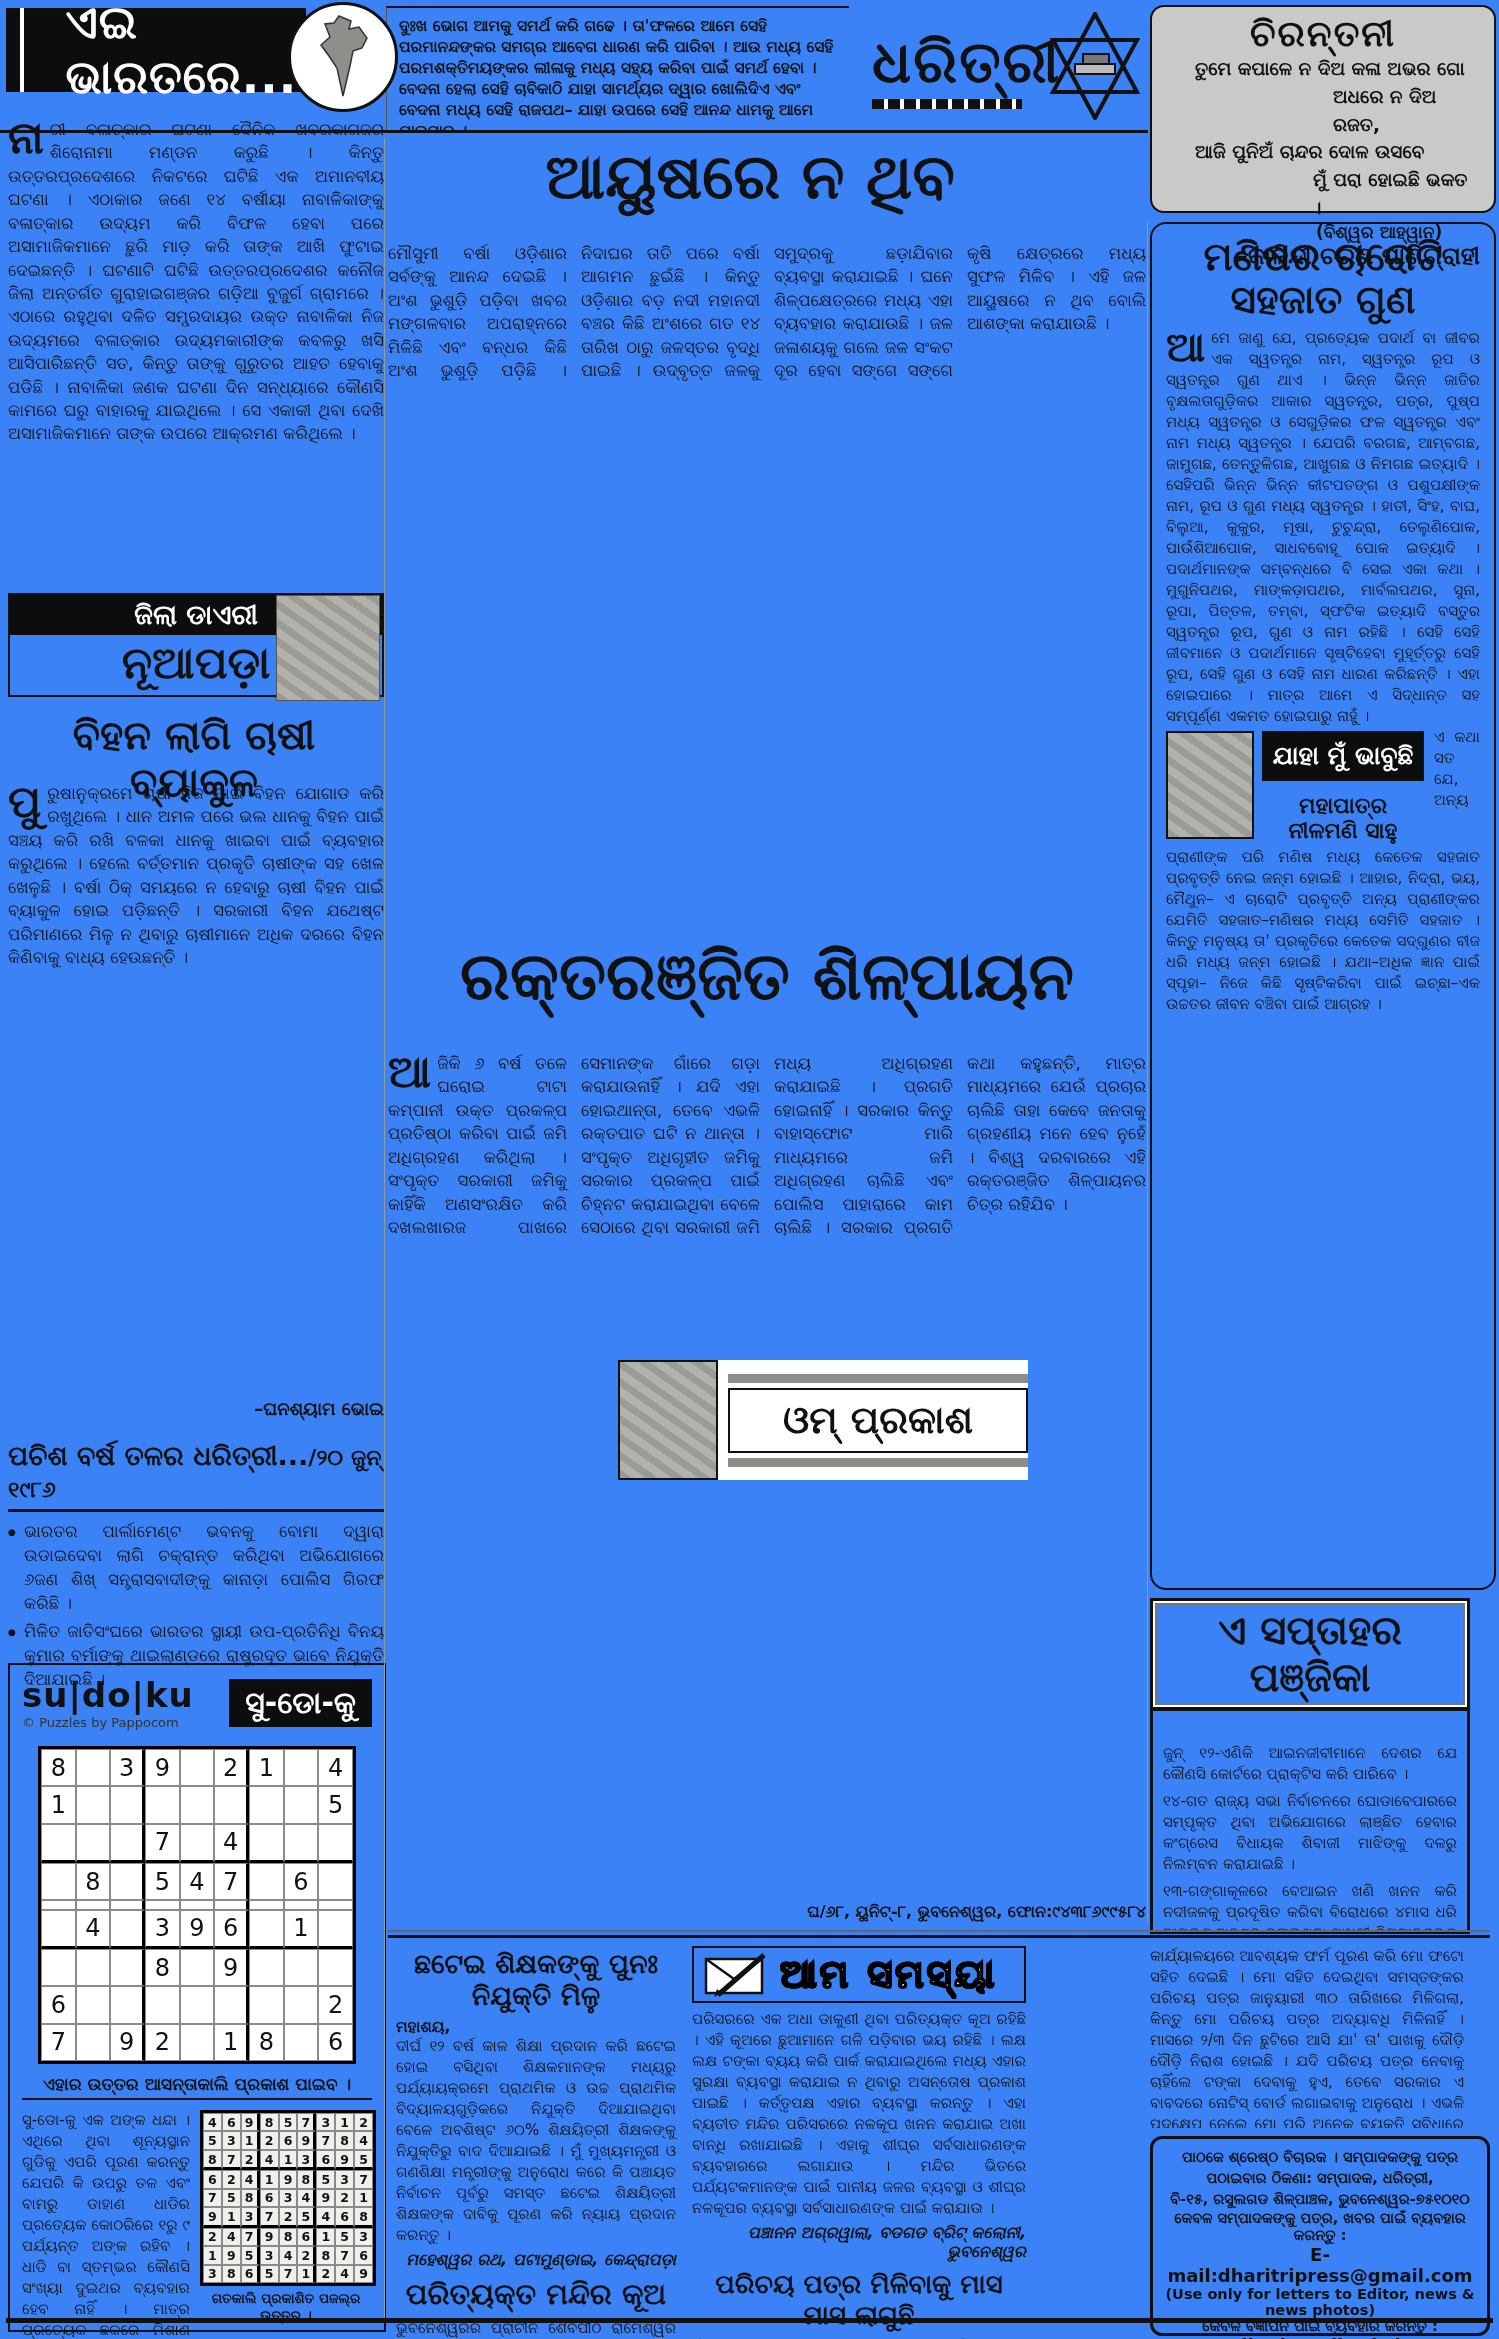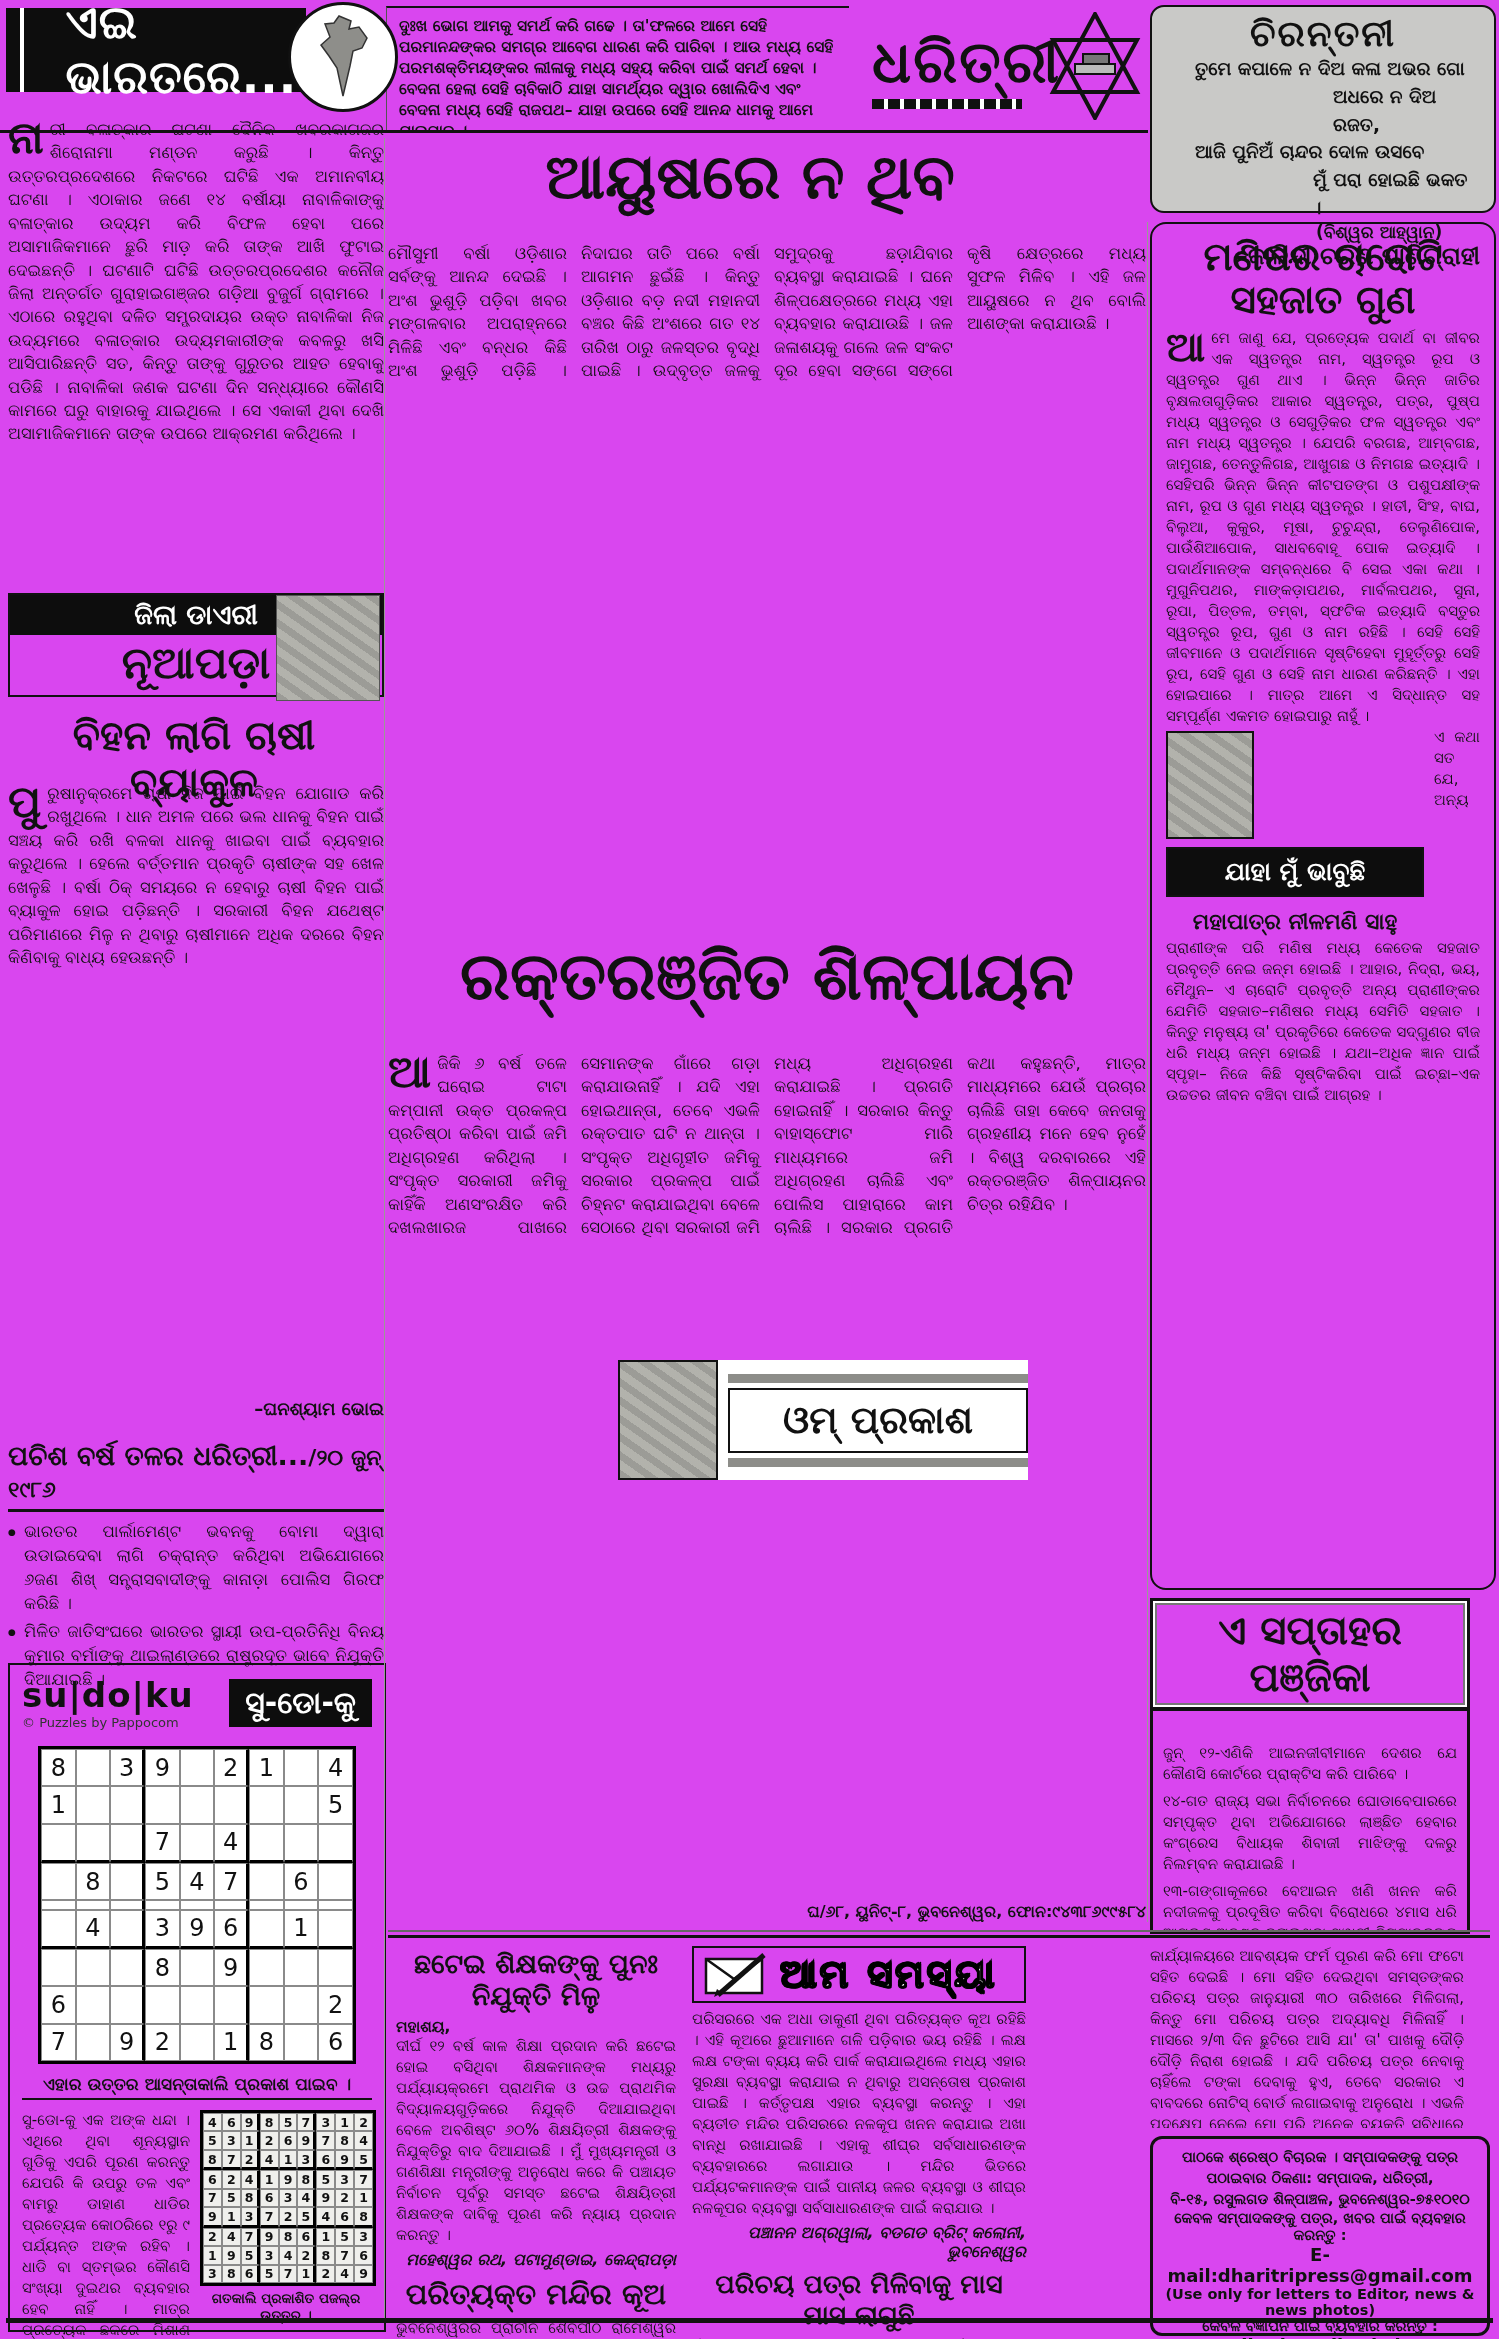--- a/index.html
+++ b/index.html
@@ -1,16 +1,16 @@
 <!DOCTYPE html>
 <html><head>
 <meta charset="utf-8">
 <style>
   html,body{margin:0;padding:0;background:#e8e8e4;}
-  #page{position:relative;width:1499px;height:2339px;background:#d946ef;color:#111;
+  #page{position:relative;width:1499px;height:2339px;background:#3b82f6;color:#111;
         font-family:"DejaVu Sans","Liberation Sans",sans-serif;overflow:hidden;}
   .abs{position:absolute;}
   .just{text-align:justify;}
   .body-txt{font-size:16.5px;line-height:1.42;}
   .small-txt{font-size:15px;line-height:1.4;}
   .dropcap::first-letter{float:left;font-size:2.7em;line-height:.85;font-weight:bold;padding:2px 6px 0 0;}
 
   
   #ei-banner{background:#0d0d0d;color:#fff;height:84px;display:flex;align-items:center;
              border-left:14px double #0d0d0d;}
@@ -365,21 +365,21 @@
       <div class="byline-name" style="margin:5px 0;">ଓମ୍ ପ୍ରକାଶ</div>
       <div class="gray-bar"></div>
     </div>
   </div>
   <div class="abs" style="left:700px;top:1902px;width:446px;text-align:right;font-weight:800;font-size:16px;">ଘ/୬୮, ୟୁନିଟ୍-୮, ଭୁବନେଶ୍ୱର, ଫୋନ:୯୪୩୮୬୯୯୫୮୪</div>
 
   <div class="abs" id="right-article" style="left:1150px;top:222px;width:314px;height:1340px;overflow:hidden;">
     <h2>ମଣିଷର ଚାରୋଟି ସହଜାତ ଗୁଣ</h2>
     <div class="small-txt just dropcap">ଆମେ ଜାଣୁ ଯେ, ପ୍ରତ୍ୟେକ ପଦାର୍ଥ ବା ଜୀବର ଏକ ସ୍ୱତନ୍ତ୍ର ନାମ, ସ୍ୱତନ୍ତ୍ର ରୂପ ଓ ସ୍ୱତନ୍ତ୍ର ଗୁଣ ଥାଏ । ଭିନ୍ନ ଭିନ୍ନ ଜାତିର ବୃକ୍ଷଲତାଗୁଡ଼ିକର ଆକାର ସ୍ୱତନ୍ତ୍ର, ପତ୍ର, ପୁଷ୍ପ ମଧ୍ୟ ସ୍ୱତନ୍ତ୍ର ଓ ସେଗୁଡ଼ିକର ଫଳ ସ୍ୱତନ୍ତ୍ର ଏବଂ ନାମ ମଧ୍ୟ ସ୍ୱତନ୍ତ୍ର । ଯେପରି ବରଗଛ, ଆମ୍ବଗଛ, ଜାମୁଗଛ, ତେନ୍ତୁଳିଗଛ, ଆଖୁଗଛ ଓ ନିମଗଛ ଇତ୍ୟାଦି । ସେହିପରି ଭିନ୍ନ ଭିନ୍ନ କୀଟପତଙ୍ଗ ଓ ପଶୁପକ୍ଷୀଙ୍କ ନାମ, ରୂପ ଓ ଗୁଣ ମଧ୍ୟ ସ୍ୱତନ୍ତ୍ର । ହାତୀ, ସିଂହ, ବାଘ, ବିଲୁଆ, କୁକୁର, ମୂଷା, ଚୁଚୁନ୍ଦ୍ରା, ତେଲୁଣିପୋକ, ପାଉଁଶିଆପୋକ, ସାଧବବୋହୂ ପୋକ ଇତ୍ୟାଦି । ପଦାର୍ଥମାନଙ୍କ ସମ୍ବନ୍ଧରେ ବି ସେଇ ଏକା କଥା । ମୁଗୁନିପଥର, ମାଙ୍କଡ଼ାପଥର, ମାର୍ବଲପଥର, ସୁନା, ରୂପା, ପିତ୍ତଳ, ତମ୍ବା, ସ୍ଫଟିକ ଇତ୍ୟାଦି ବସ୍ତୁର ସ୍ୱତନ୍ତ୍ର ରୂପ, ଗୁଣ ଓ ନାମ ରହିଛି । ସେହି ସେହି ଜୀବମାନେ ଓ ପଦାର୍ଥମାନେ ସୃଷ୍ଟିହେବା ମୁହୂର୍ତ୍ତରୁ ସେହି ରୂପ, ସେହି ଗୁଣ ଓ ସେହି ନାମ ଧାରଣ କରିଛନ୍ତି । ଏହା ହୋଇପାରେ । ମାତ୍ର ଆମେ ଏ ସିଦ୍ଧାନ୍ତ ସହ ସମ୍ପୂର୍ଣ୍ଣ ଏକମତ ହୋଇପାରୁ ନାହୁଁ ।</div>
     <div id="inset">
-      <div style="display:flex;gap:8px;flex-direction:column;">
+      <div style="display:flex;gap:8px;">
         <div class="photo" style="width:84px;height:104px;flex:none;border:2px solid #111;"></div>
         <div style="flex:1;">
           <div class="ttl">ଯାହା ମୁଁ ଭାବୁଛି</div>
           <div class="nm">ମହାପାତ୍ର ନୀଳମଣି ସାହୁ</div>
         </div>
       </div>
     </div>
     <div class="small-txt just">ଏ କଥା ସତ ଯେ, ଅନ୍ୟ ପ୍ରାଣୀଙ୍କ ପରି ମଣିଷ ମଧ୍ୟ କେତେକ ସହଜାତ ପ୍ରବୃତ୍ତି ନେଇ ଜନ୍ମ ହୋଇଛି । ଆହାର, ନିଦ୍ରା, ଭୟ, ମୈଥୁନ– ଏ ଚାରୋଟି ପ୍ରବୃତ୍ତି ଅନ୍ୟ ପ୍ରାଣୀଙ୍କର ଯେମିତି ସହଜାତ–ମଣିଷର ମଧ୍ୟ ସେମିତି ସହଜାତ । କିନ୍ତୁ ମନୁଷ୍ୟ ତା' ପ୍ରକୃତିରେ କେତେକ ସଦ୍‌ଗୁଣର ବୀଜ ଧରି ମଧ୍ୟ ଜନ୍ମ ହୋଇଛି । ଯଥା–ଅଧିକ ଜ୍ଞାନ ପାଇଁ ସ୍ପୃହା– ନିଜେ କିଛି ସୃଷ୍ଟିକରିବା ପାଇଁ ଇଚ୍ଛା–ଏକ ଉଚ୍ଚତର ଜୀବନ ବଞ୍ଚିବା ପାଇଁ ଆଗ୍ରହ ।</div>
   </div>
 

